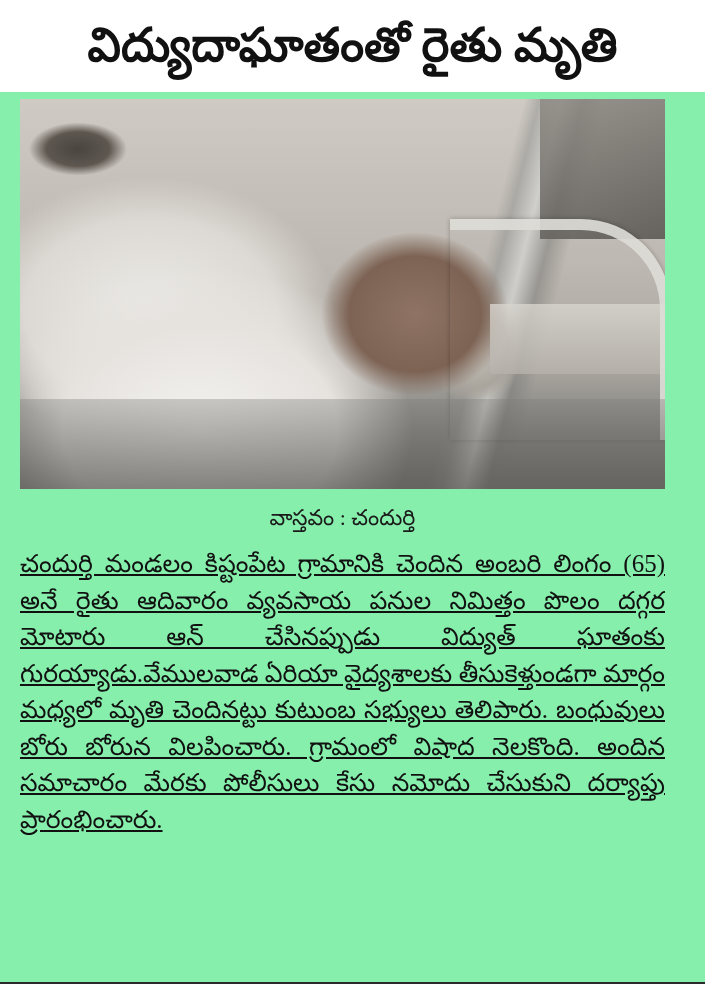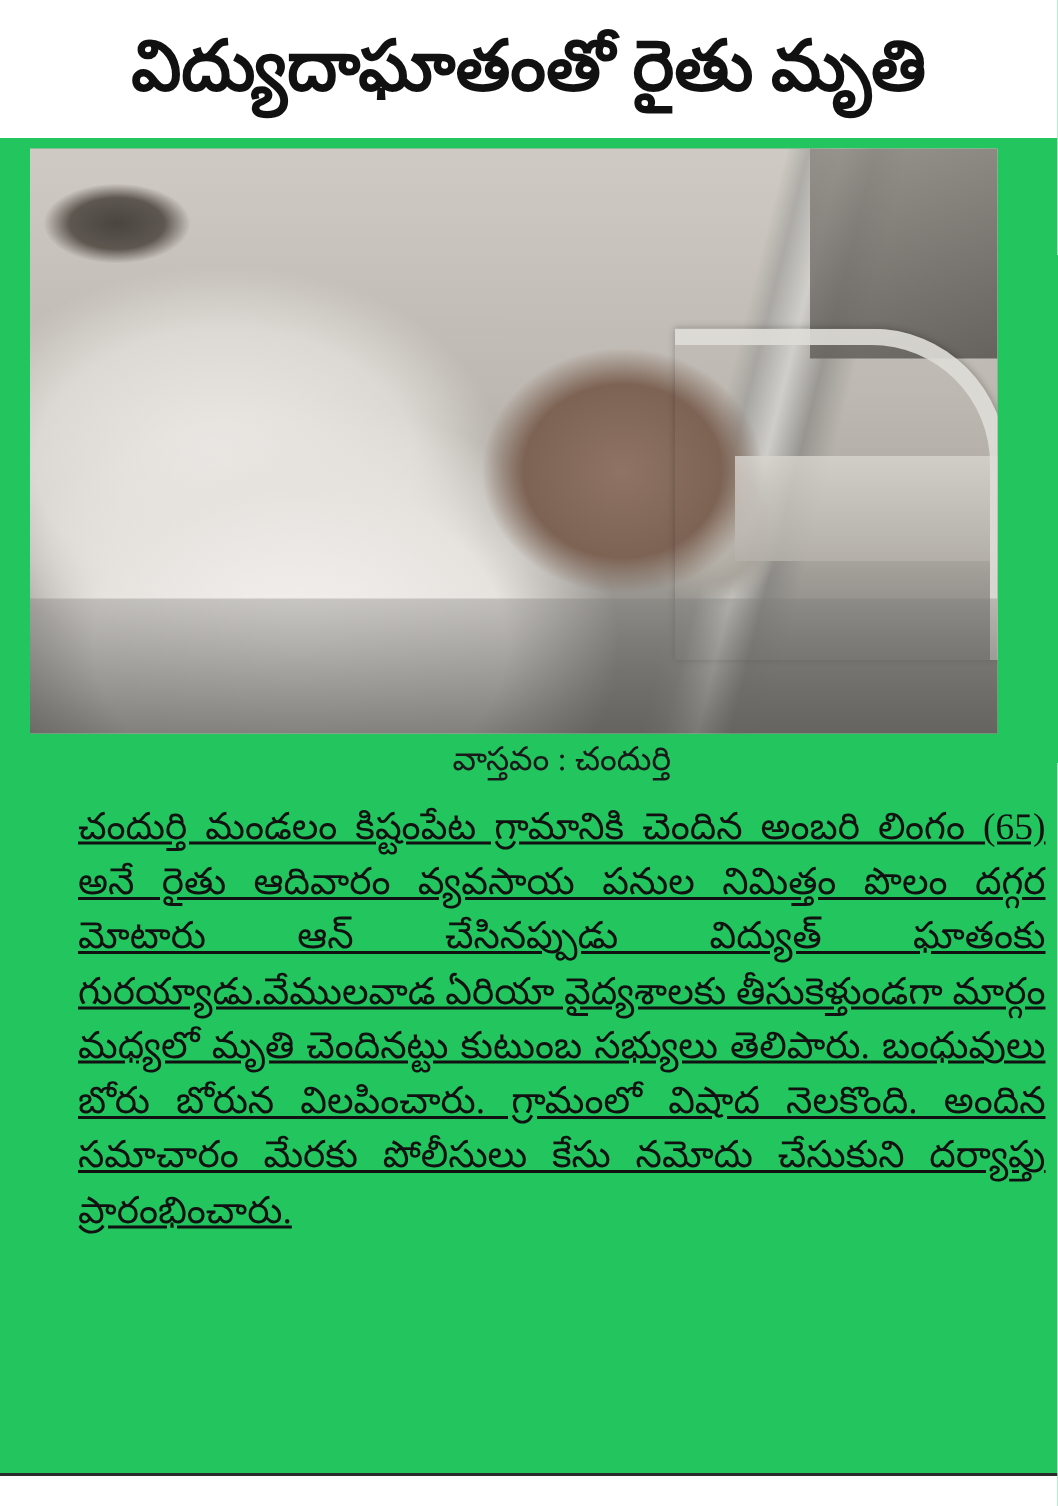--- a/index.html
+++ b/index.html
@@ -10,21 +10,21 @@
   body {
     width: 705px;
     height: 1004px;
     font-family: "Liberation Sans", sans-serif;
     overflow: hidden;
   }
   .page {
     position: relative;
     width: 705px;
     height: 1004px;
-    background: #22c55e;
+    background: #86efac;
     box-sizing: border-box;
   }
   
   .headline {
     position: absolute;
     left: 0;
     top: 0;
     width: 705px;
     height: 92px;
     display: flex;
@@ -101,23 +101,22 @@
     border-right: 11px solid rgba(222,221,216,0.9);
     border-top: 11px solid rgba(222,221,216,0.9);
     border-top-right-radius: 90px;
     box-shadow: 0 0 5px rgba(0,0,0,0.25);
   }
 
   
   .article {
     position: absolute;
     left: 20px;
-    top: 493px;
+    top: 505px;
     width: 645px;
-    margin-left: 32px;
   }
   .dateline {
     text-align: center;
     font-family: "Liberation Serif", serif;
     font-size: 22px;
     color: #1a1a1a;
     margin: 0 0 10px 0;
     font-weight: normal;
   }
   .body-text {

